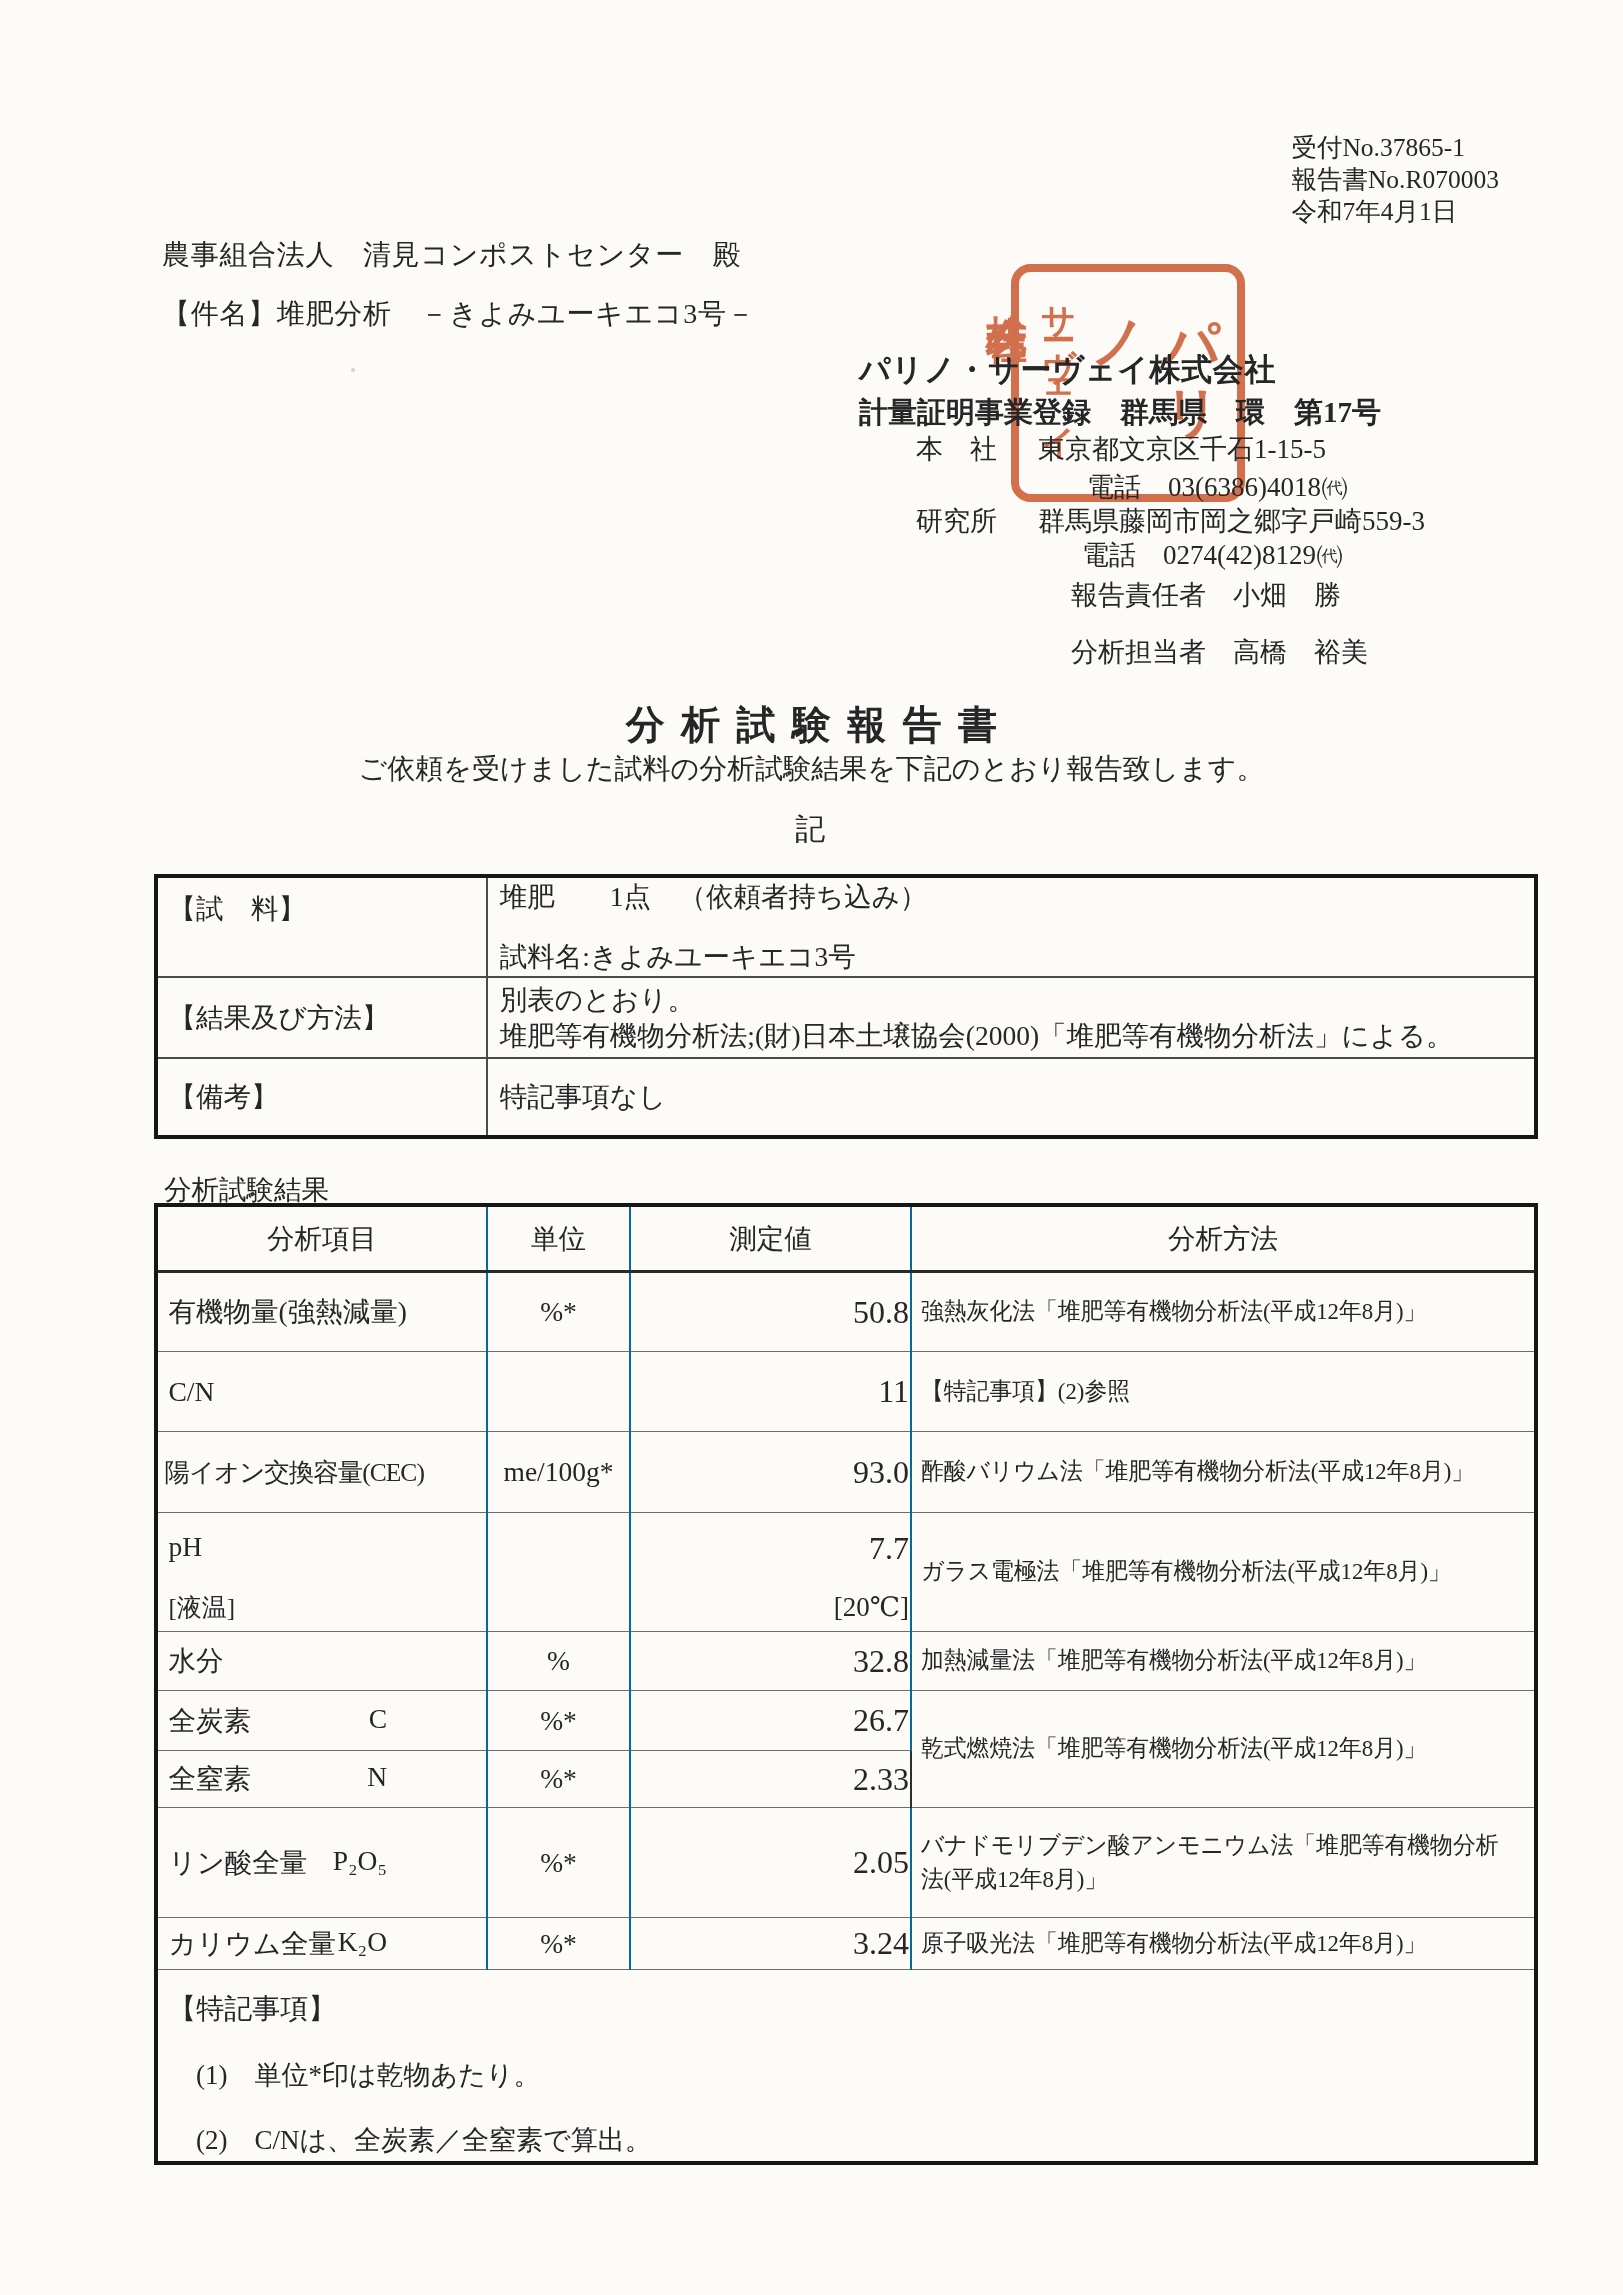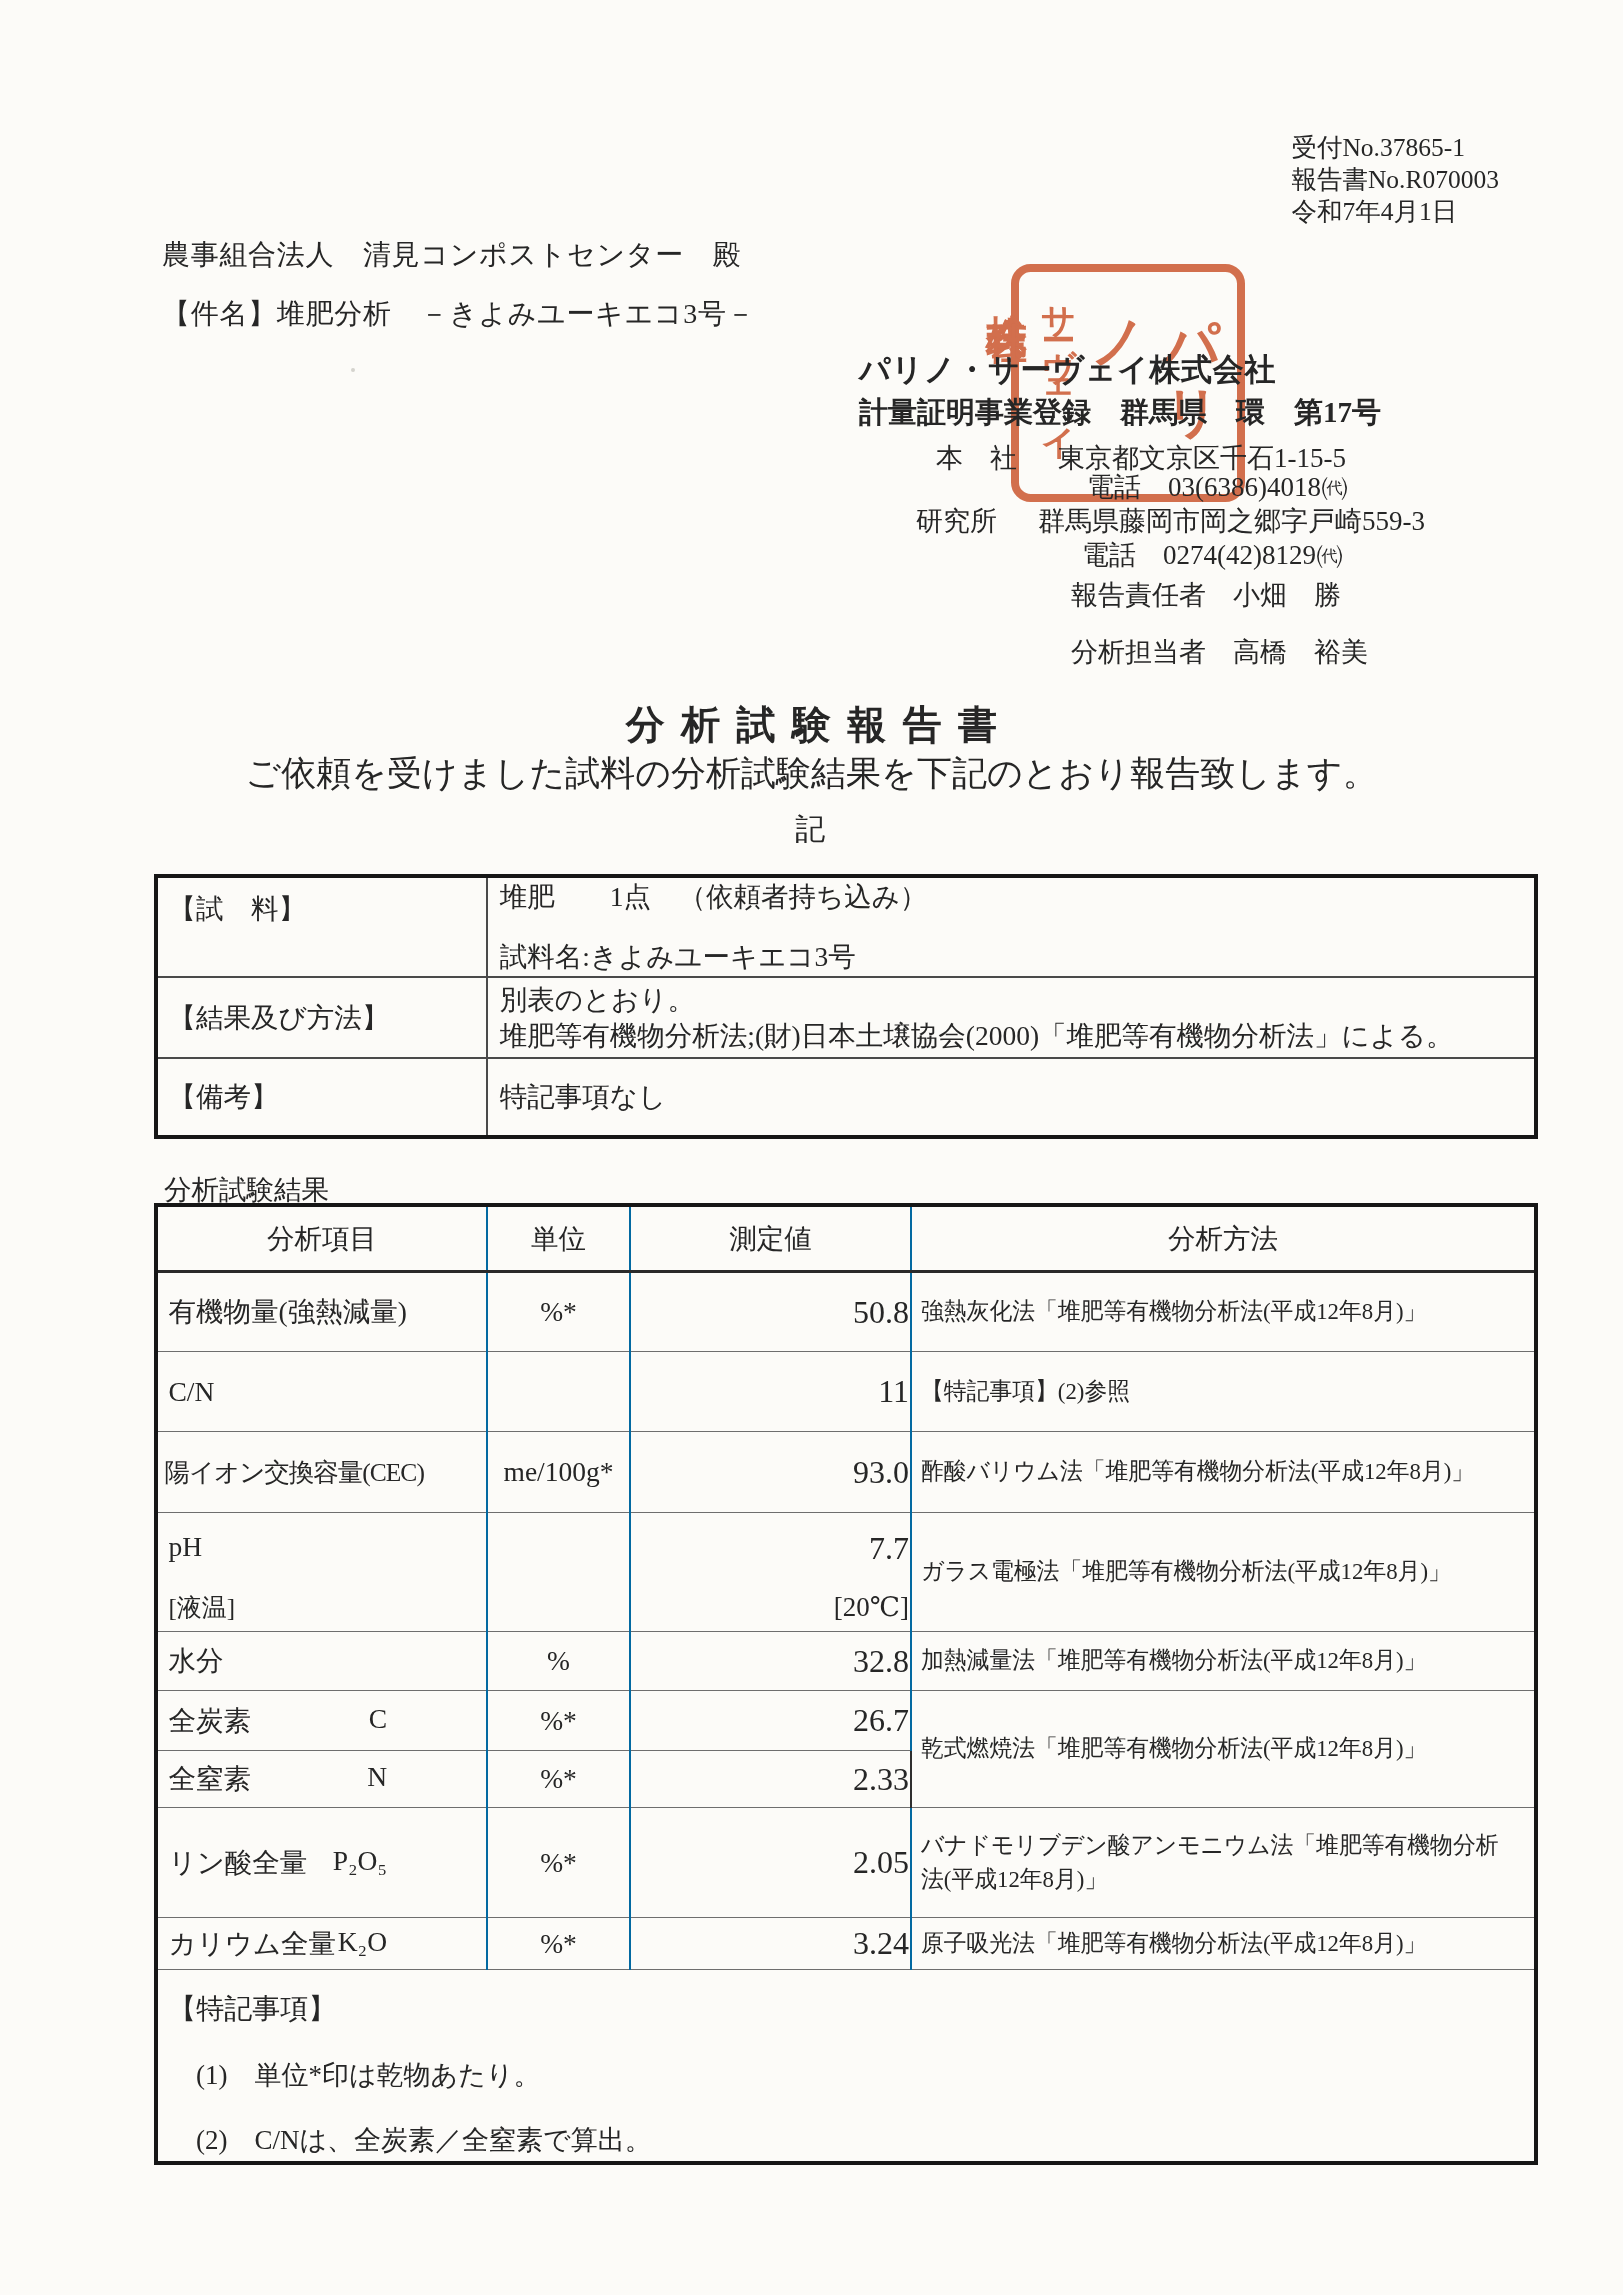--- a/index.html
+++ b/index.html
@@ -28,32 +28,32 @@
   .stamp-inner { display:flex; flex-direction:row-reverse; justify-content:space-between; height:100%; }
   .seal-col { writing-mode:vertical-rl; text-orientation:upright; font-weight:700; display:flex; align-items:center; }
   .seal-c1 { font-size:55px; letter-spacing:7.9px; }
   .seal-c2 { font-size:34px; letter-spacing:1.3px; }
   .seal-c3 { font-size:41px; letter-spacing:2.6px; }
 
   
   .co-name { left:859px; top:349px; font-size:31px; font-weight:700; letter-spacing:0.7px; }
   .co-reg  { left:859px; top:393px; font-size:29px; font-weight:700; }
   .co-line { font-size:27px; }
-  .co-hq   { left:916px; top:440px;margin-left:20px; }
+  .co-hq   { left:916px; top:431px; }
   .co-tel1 { left:1087px; top:469px; }
   .co-lab  { left:916px; top:503px; }
   .co-tel2 { left:1082px; top:537px; }
   .c-label { display:inline-block; width:122px; }
   .signer1 { left:1071px; top:577px; font-size:27px; }
   .signer2 { left:1071px; top:634px; font-size:27px; }
 
   
   .doc-title { left:0; top:698px; width:100%; text-align:center; font-size:39px; font-weight:700;
                letter-spacing:.42em; text-indent:.42em; }
-  .doc-lead  { left:0; top:750px; width:100%; text-align:center; font-size:35px; }
+  .doc-lead  { left:0; top:750px; width:100%; text-align:center; font-size:28px; }
   .doc-ki    { left:0; top:809px; width:100%; text-align:center; font-size:30px; letter-spacing:2.6px; }
 
   
   table { border-collapse:collapse; table-layout:fixed; }
   .info-table { left:154px; top:874px; width:1384px; border:4.6px solid #161616; }
   .info-table td { border:2px solid #4a4a4a; vertical-align:middle; font-size:27.5px; }
   .info-table .lbl { padding-left:10.5px; }
   .row-sample { height:101px; }
   .row-method { height:81px; }
   .row-remark { height:79px; }

